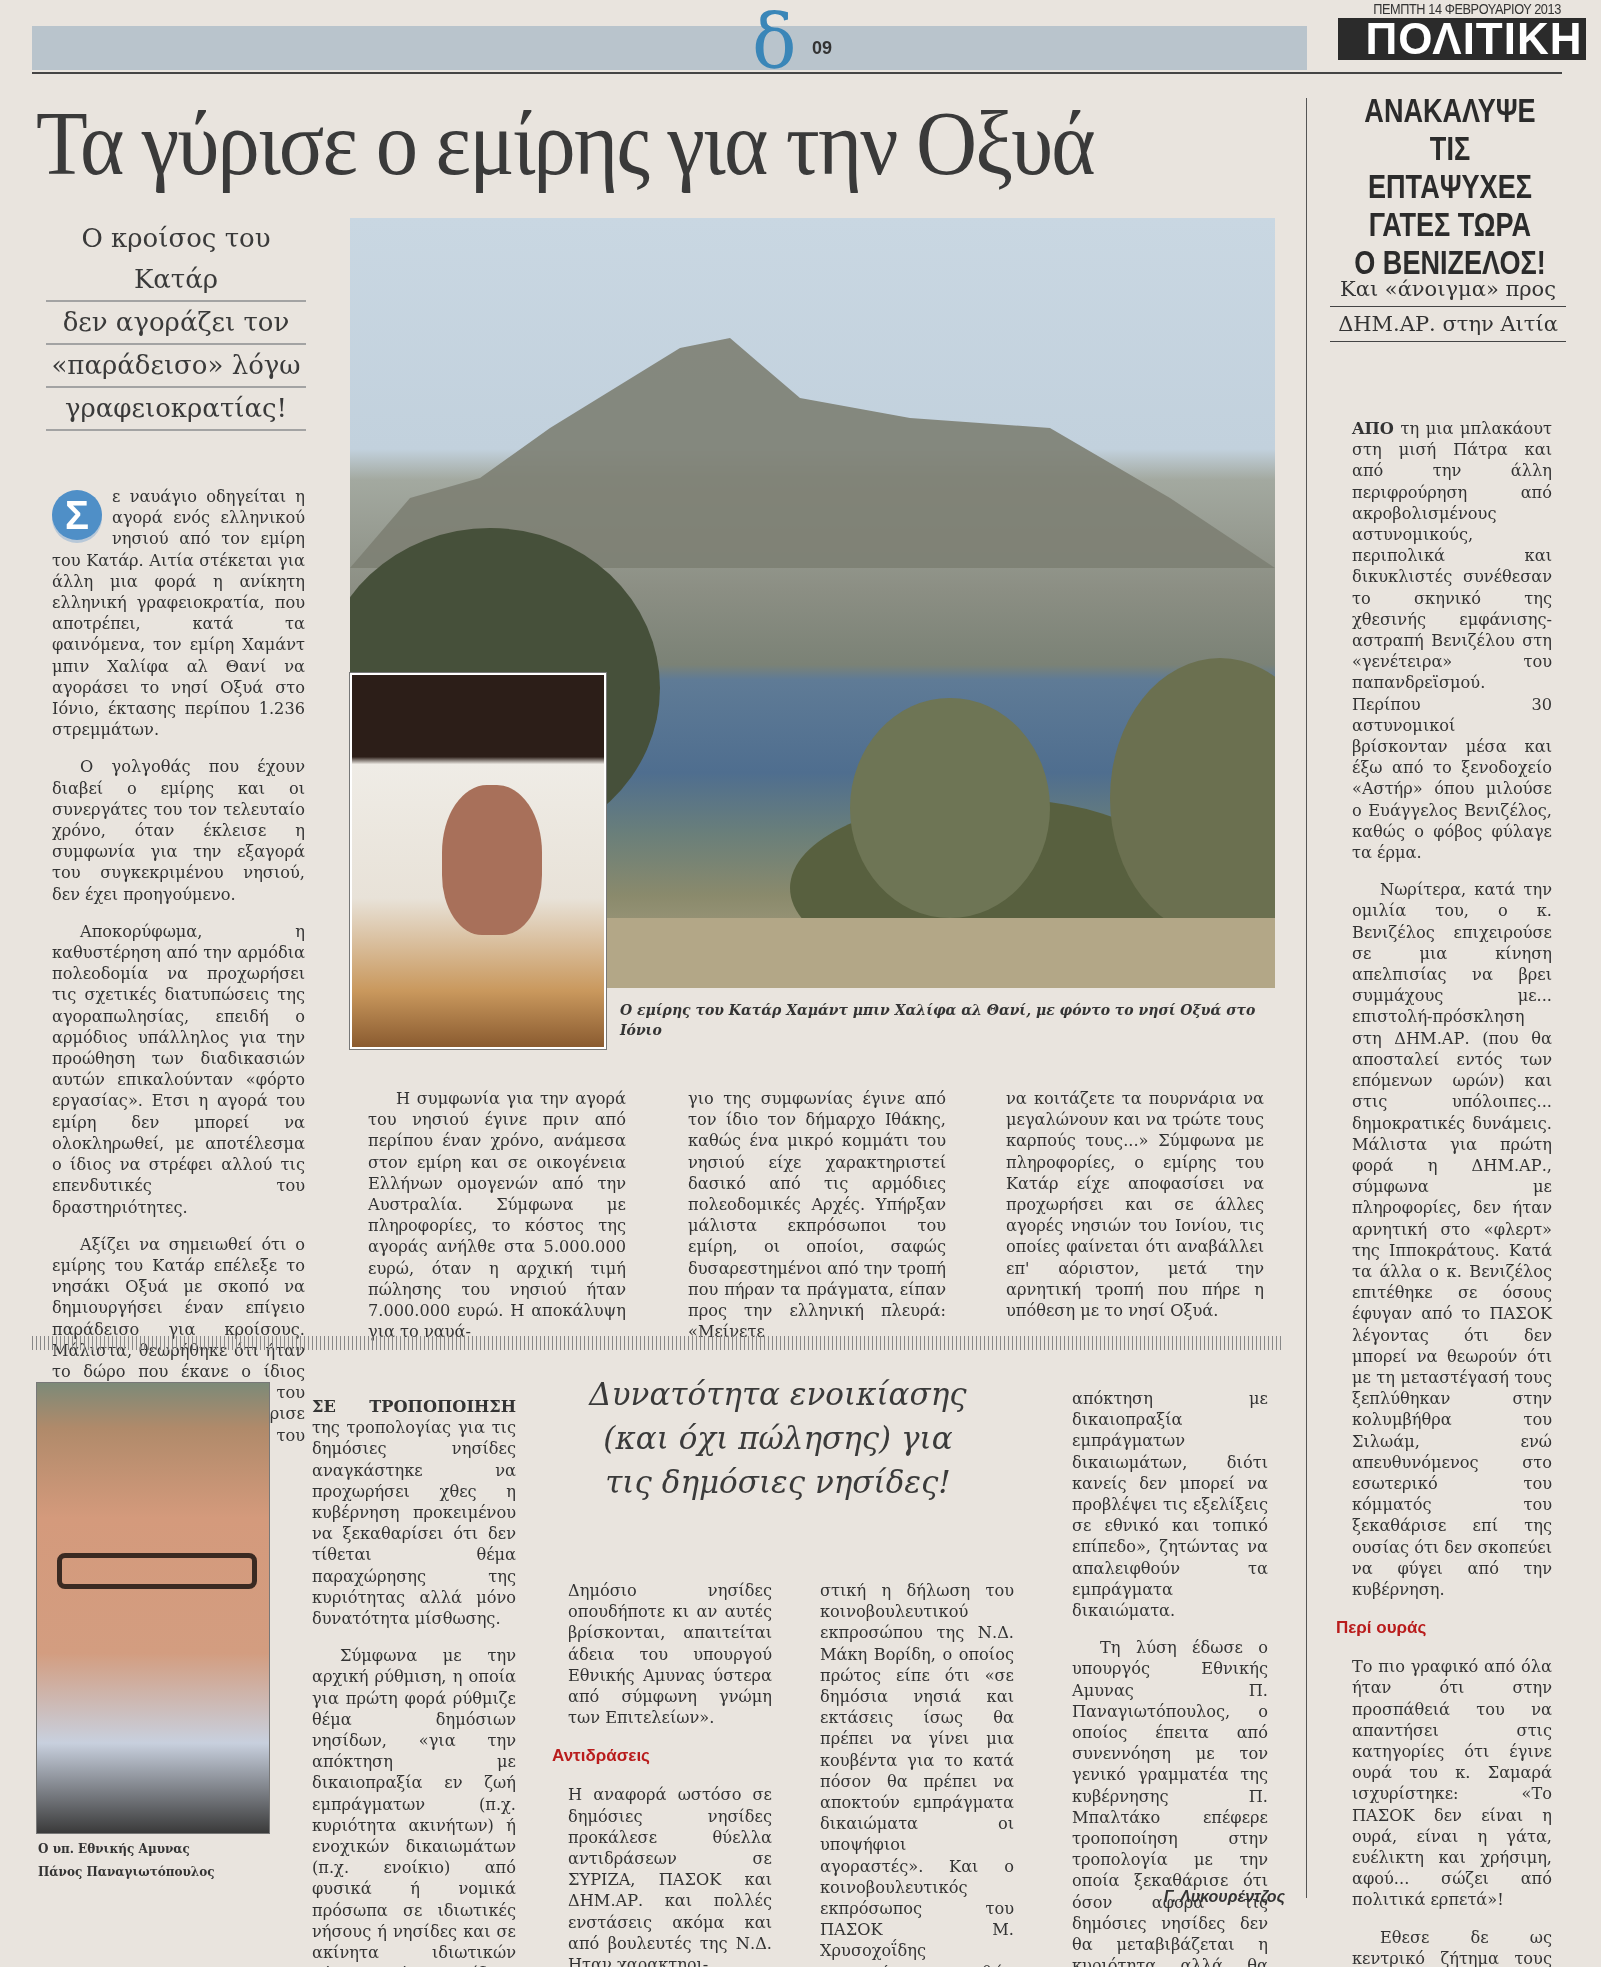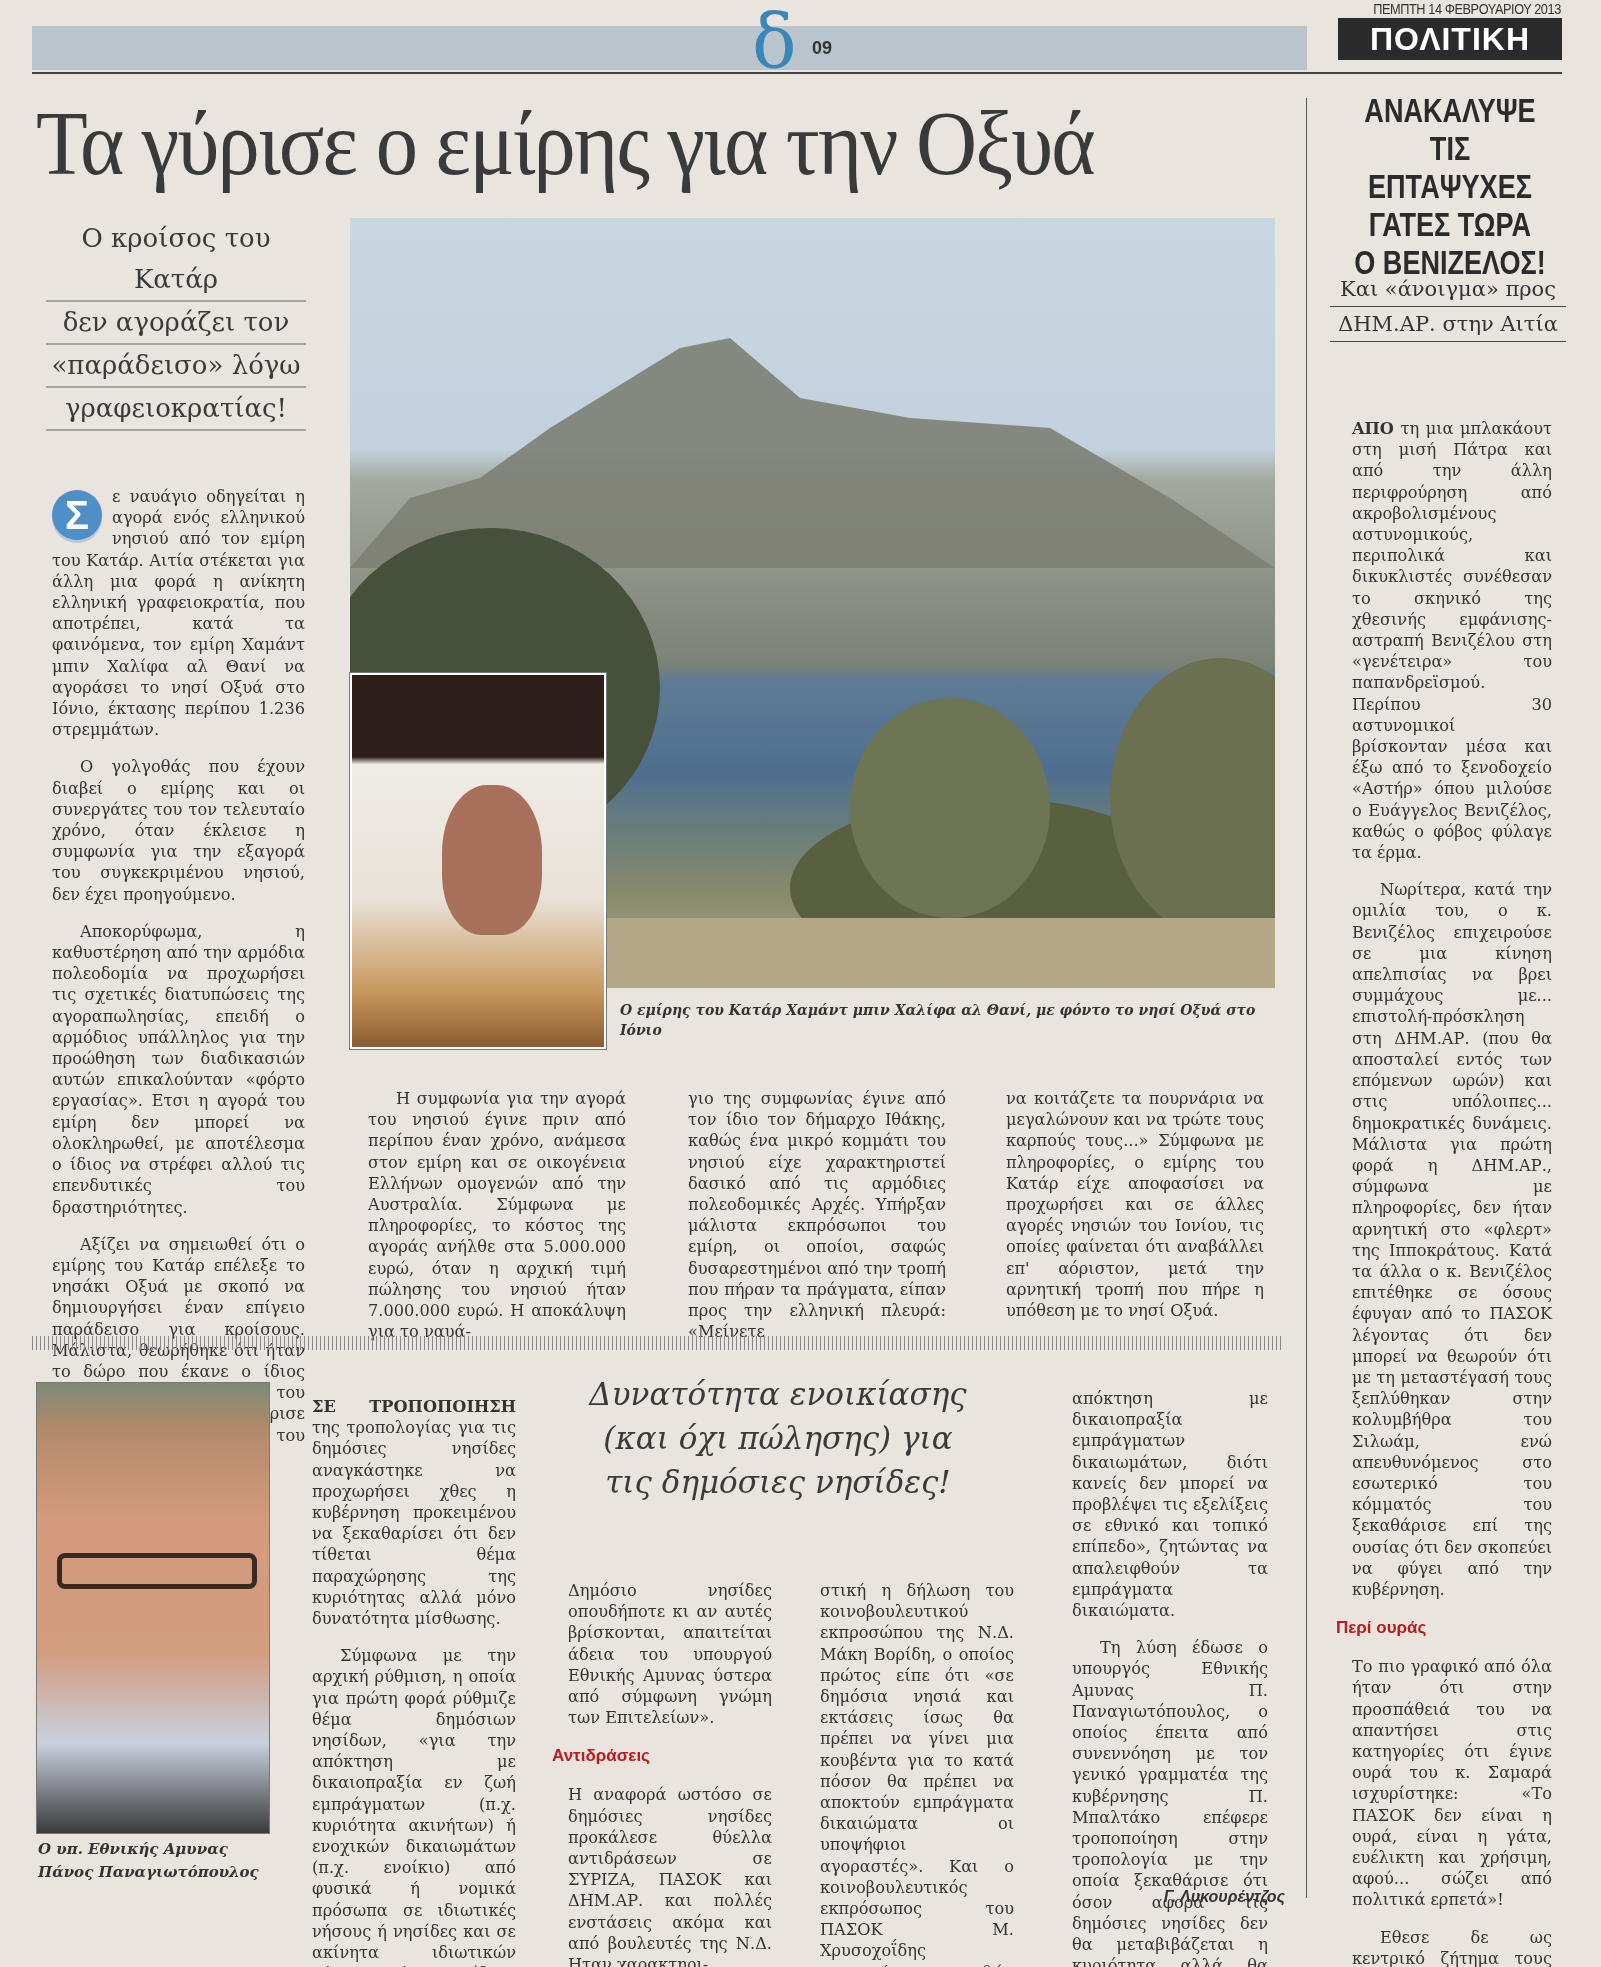--- a/index.html
+++ b/index.html
@@ -6,21 +6,21 @@
   body{width:1601px;height:1967px;background:#e9e4de;position:relative;overflow:hidden;
        font-family:"DejaVu Serif",serif;color:#2b2b2b;}
   .abs{position:absolute;}
   
   .date{right:40px;top:0;font-family:"Liberation Sans",sans-serif;font-size:15px;color:#333;letter-spacing:-0.5px;transform:scaleX(0.85);transform-origin:right top;}
   .band{left:32px;top:26px;width:1275px;height:44px;background:#b9c4cc;}
   .bandline{left:32px;top:72px;width:1530px;height:2px;background:#444;}
   .delta{left:752px;top:4px;font-family:"DejaVu Serif",serif;font-size:74px;line-height:74px;color:#3a86b8;font-style:normal;}
   .pageno{left:812px;top:38px;font-family:"Liberation Sans",sans-serif;font-weight:bold;font-size:18px;color:#333;}
   .section{left:1338px;top:18px;width:224px;height:42px;background:#2b2b2b;color:#fff;
-           font-family:"Liberation Sans",sans-serif;font-weight:bold;font-size:32px;line-height:42px;text-align:center;letter-spacing:1px;}
+           font-family:"Liberation Sans",sans-serif;font-weight:bold;font-size:44px;line-height:42px;text-align:center;letter-spacing:1px;padding-left:24px;}
   .headline{left:36px;top:88px;font-family:"Liberation Serif",serif;font-size:92px;line-height:110px;color:#3a3a3a;letter-spacing:-2px;transform:scaleX(0.92);transform-origin:left top;white-space:nowrap;}
   .vrule{left:1306px;top:98px;width:1px;height:1800px;background:#555;}
   
   .subhead{left:36px;top:218px;width:280px;text-align:center;font-family:"DejaVu Serif",serif;font-size:26px;line-height:41px;color:#3a3a3a;}
   .subhead span{display:block;border-bottom:2px solid #a3a3a3;margin:0 10px;}
   
   .col{font-family:"DejaVu Serif",serif;font-size:16.2px;line-height:21.2px;color:#333;text-align:justify;}
   .col p{margin:16px;text-indent:0;}
   .col p.ind{text-indent:28px;}
   .dropcap{float:left;width:50px;height:50px;border-radius:50%;background:#4f8fc7;color:#fff;font-size:40px;line-height:50px;text-align:center;margin:4px 10px 0 0;font-family:"Liberation Sans",sans-serif;font-weight:bold;box-shadow:0 3px 0 #b8c8d8;}
@@ -37,21 +37,21 @@
   .rsub{left:1330px;top:272px;width:236px;text-align:center;font-family:"DejaVu Serif",serif;font-size:21px;line-height:34px;color:#333;}
   .rsub span{display:block;border-bottom:1px solid #444;}
   .subtitle{font-family:"Liberation Sans",sans-serif;font-weight:bold;font-size:17px;line-height:24px;color:#b91c1c;margin:4px 0 2px 0;}
   
   .zig{left:32px;top:1336px;width:1250px;height:14px;
      background:repeating-linear-gradient(90deg,#888 0 1px,transparent 1px 4px);}
   
   .mugshot{left:36px;top:1382px;width:232px;height:450px;border:1px solid #777;
      background:linear-gradient(180deg,#7d8a78 0%,#b08a6a 10%,#d49a7c 30%,#d39d80 60%,#c8d0de 80%,#3a3a3a 100%);}
   .glasses{left:20px;top:170px;width:200px;height:36px;border:5px solid #3a2a22;border-radius:8px;box-sizing:border-box;}
-  .mugcap{left:38px;top:1838px;width:240px;font-family:"DejaVu Serif",serif;font-style:italic;font-weight:bold;font-size:15px;line-height:23px;color:#333;}
+  .mugcap{left:38px;top:1838px;width:240px;font-family:"DejaVu Serif",serif;font-weight:bold;font-size:12px;line-height:23px;color:#333;}
   .bhead{left:548px;top:1372px;width:460px;text-align:center;font-family:"DejaVu Serif",serif;font-style:italic;font-size:31px;line-height:44px;color:#3a3a3a;}
   .byline{left:1085px;top:1888px;width:200px;text-align:right;font-family:"Liberation Sans",sans-serif;font-weight:bold;font-style:italic;font-size:16px;color:#333;}
   .lead{font-family:"DejaVu Serif",serif;font-weight:bold;}
 </style>
 </head>
 <body>
 
 <div class="abs band"></div>
 <div class="abs date">ΠΕΜΠΤΗ 14 ΦΕΒΡΟΥΑΡΙΟΥ 2013</div>
 <div class="abs delta">δ</div>

